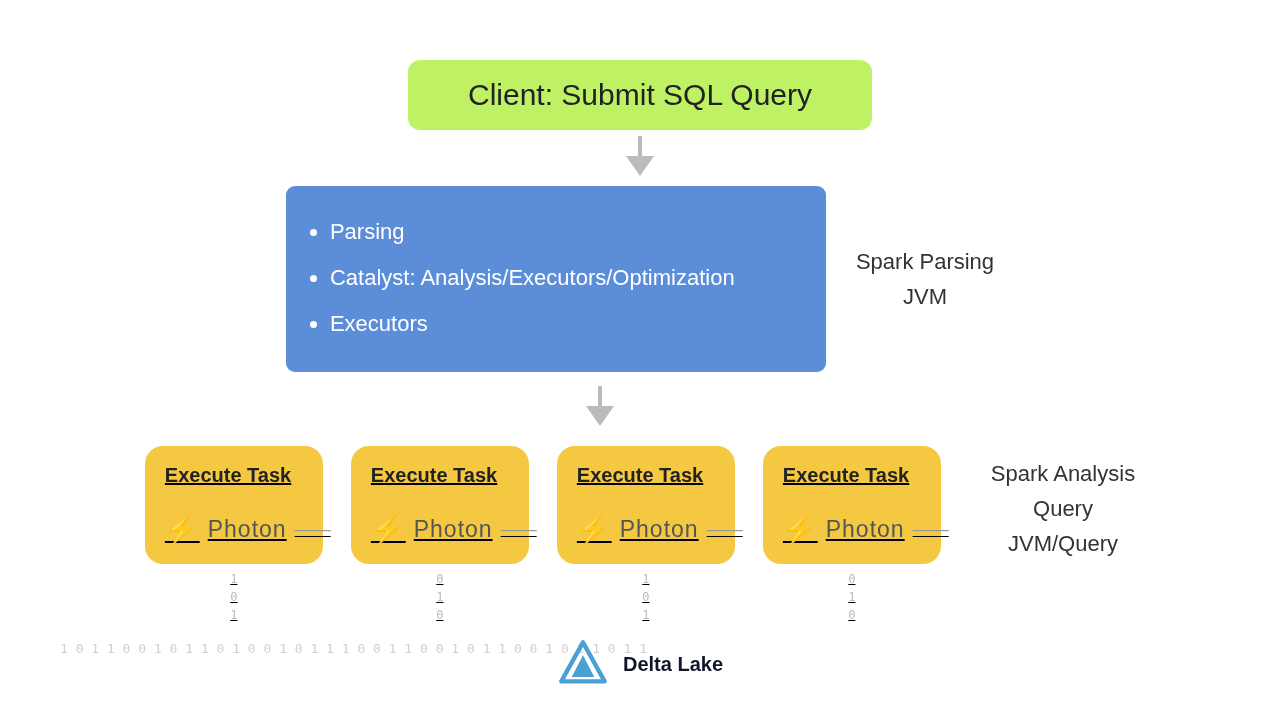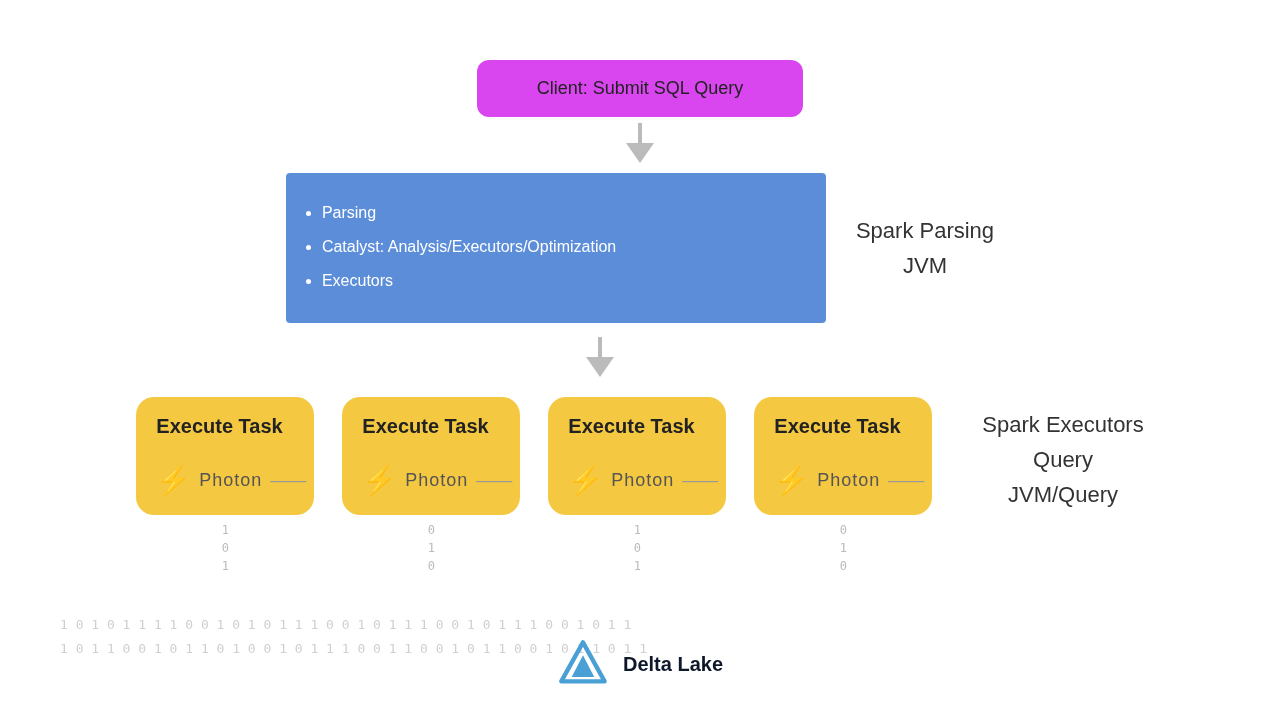--- a/index.html
+++ b/index.html
@@ -17,43 +17,43 @@
       height: 100%;
       display: flex;
       flex-direction: column;
       align-items: center;
       padding-top: 60px;
       position: relative;
     }
 
     
     .client-box {
-      background: #d946ef;
+      background: #bef264;
       border-radius: 12px;
       padding: 18px 60px;
-      font-size: 18px;
+      font-size: 30px;
       font-weight: 400;
       color: #222;
       z-index: 2;
     }
 
     
     .driver-section {
       display: flex;
       align-items: center;
       gap: 30px;
       margin-bottom: 8px;
     }
 
     .driver-box {
       background: #5b8dd9;
-      border-radius: 4px;
-      padding: 24px 16px;
+      border-radius: 9px;
+      padding: 24px 24px;
       color: #fff;
-      font-size: 16px;
+      font-size: 22px;
       line-height: 2;
       min-width: 540px;
     }
 
     .driver-box ul {
       list-style: disc;
       padding-left: 20px;
     }
 
     .driver-box ul li {
@@ -73,20 +73,21 @@
       display: flex;
       align-items: flex-start;
       gap: 30px;
       margin-top: 10px;
     }
 
     .executors-row {
       display: flex;
       gap: 28px;
       align-items: flex-start;
+      text-decoration: underline;
     }
 
     .executor-col {
       display: flex;
       flex-direction: column;
       align-items: center;
     }
 
     .executor-box {
       background: #f5c842;
@@ -110,21 +111,21 @@
       align-items: center;
       gap: 8px;
     }
 
     .lightning-icon {
       font-size: 28px;
       color: #c8a000;
     }
 
     .photon-text {
-      font-size: 18px;
+      font-size: 23px;
       font-weight: 500;
       color: #555;
       letter-spacing: 1px;
     }
 
     .photon-dash {
       font-size: 18px;
       color: #999;
     }
 
@@ -288,28 +289,27 @@
         <div class="binary-col">
           <div>0</div>
           <div>1</div>
           <div>0</div>
         </div>
       </div>
 
     </div>
 
     <div class="executor-label">
-      <span>Spark Executors</span><br>
+      <span>Spark Analysis</span><br>
       <span>Query</span><br>
       <span>JVM/Query</span>
     </div>
   </div>
 
   <div class="binary-bg">
-    <div>1 0 1 0 1 1 1 1 0 0 1 0   1 0 1 1 1 0 0 1 0 1 1 1 0 0 1 0 1 1 1 0 0 1 0 1 1</div>
     <div>1 0 1 1 0 0 1 0 1 1 0 1   0 0 1 0 1 1 1 0 0 1 1 0 0 1 0 1 1 0 0 1 0 1 1 0 1 1</div>
   </div>
 
   <div class="delta-lake">
     <svg class="delta-icon" viewBox="0 0 60 60" xmlns="http://www.w3.org/2000/svg">
       <polygon points="30,5 55,50 5,50" fill="none" stroke="#4a9fd4" stroke-width="5" stroke-linejoin="round"></polygon>
       <polygon points="30,20 43,45 17,45" fill="#4a9fd4"></polygon>
     </svg>
     <span class="delta-text">Delta Lake</span>
   </div>

